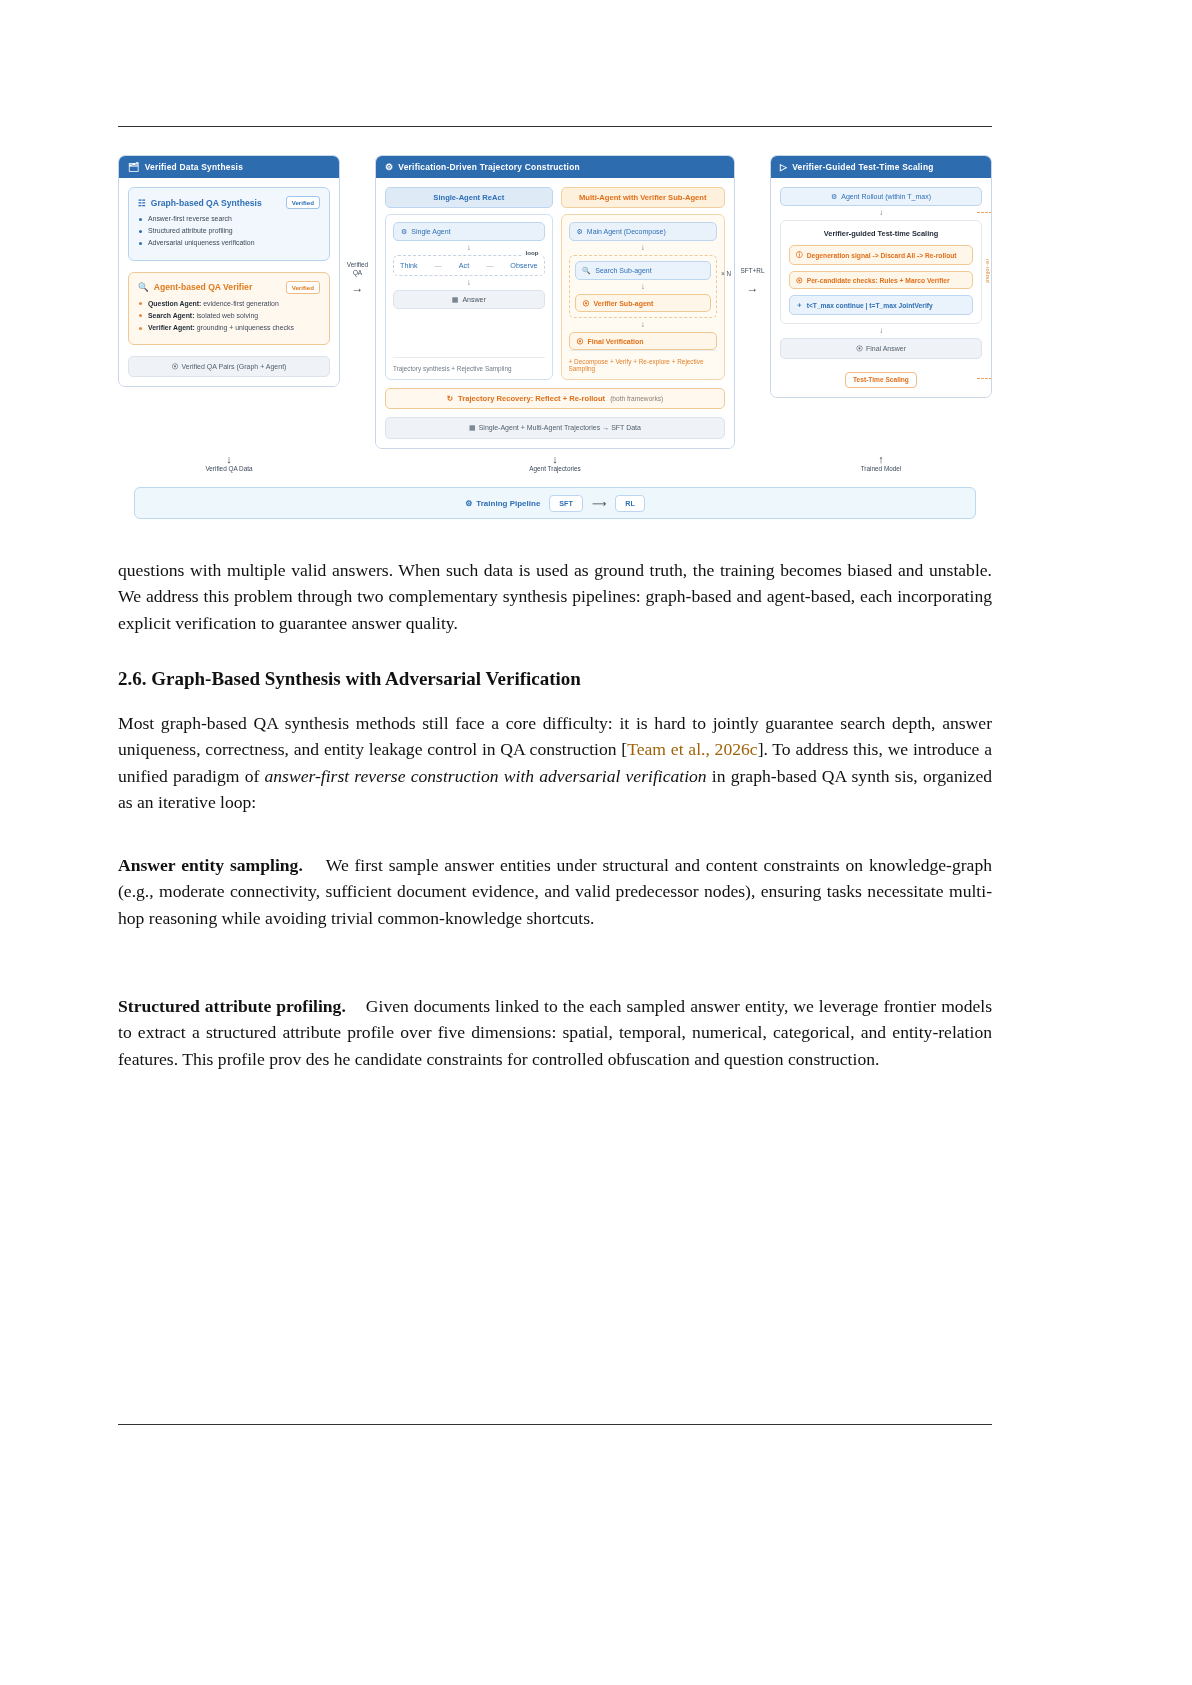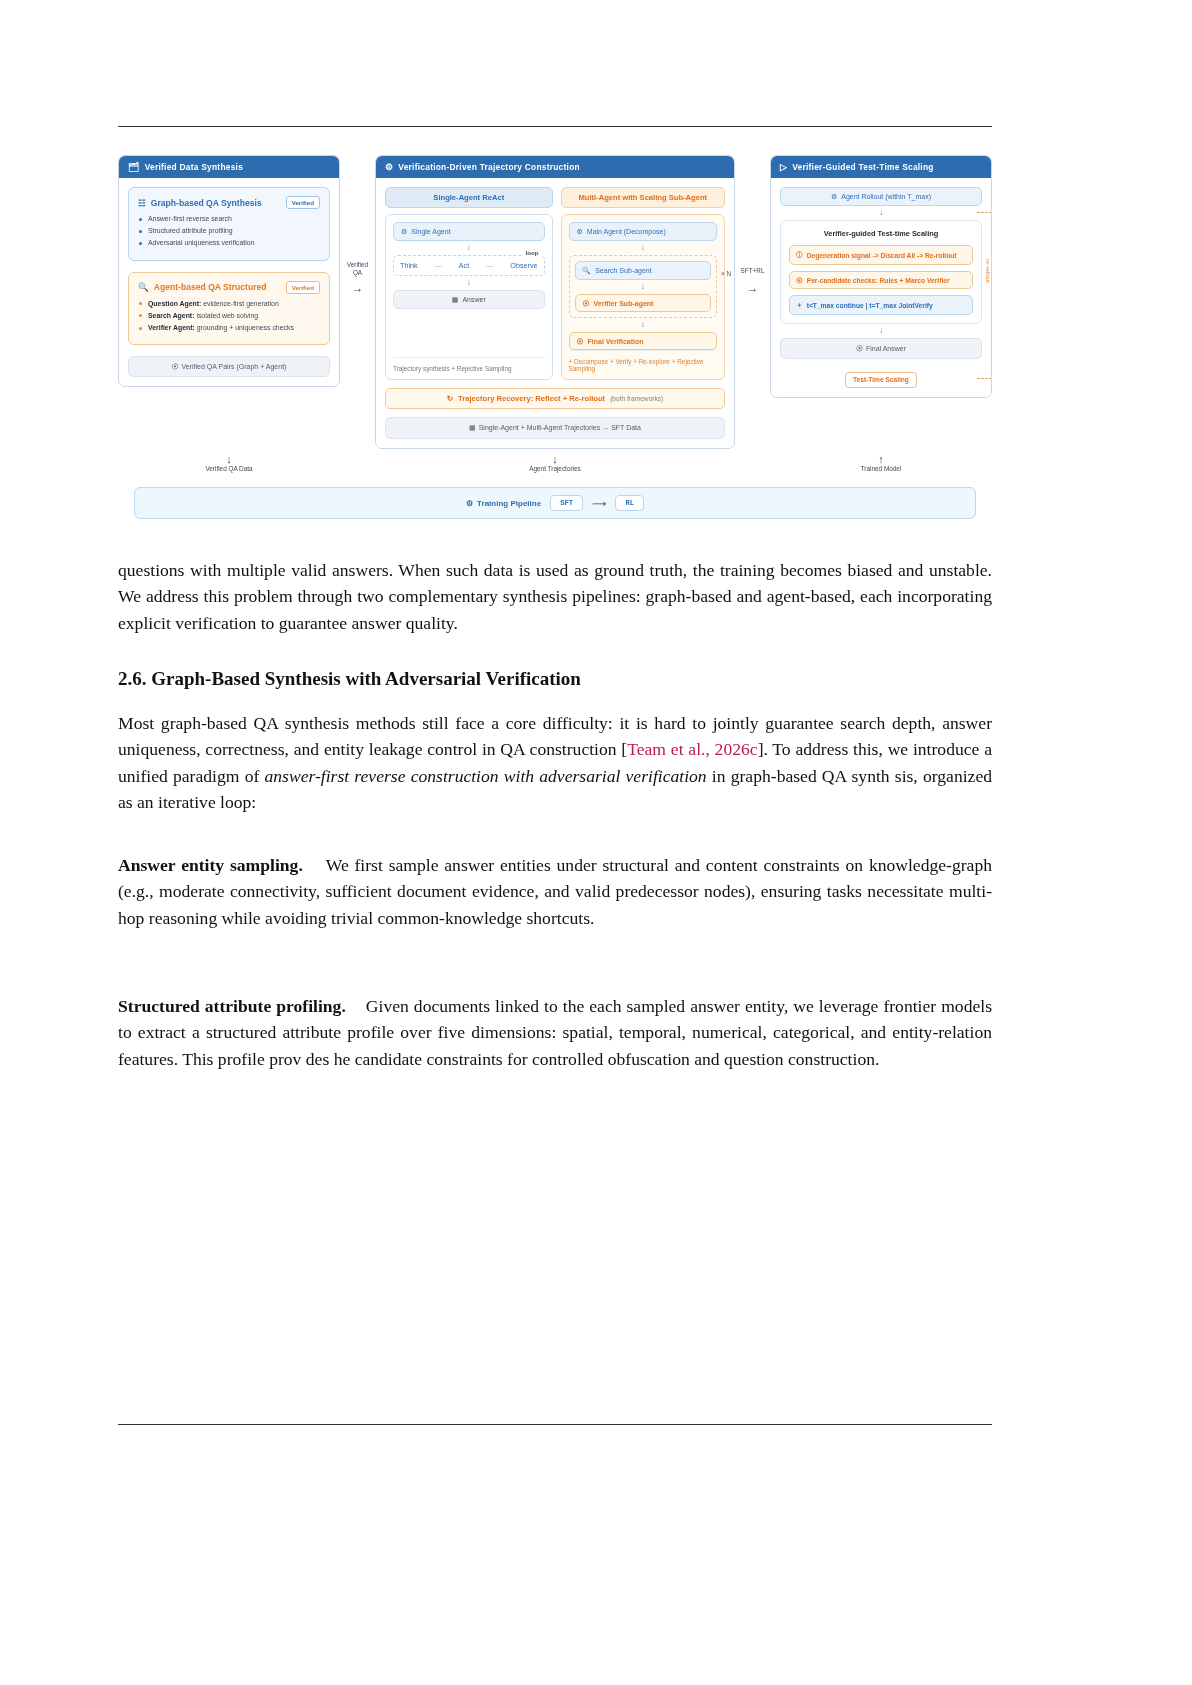--- a/index.html
+++ b/index.html
@@ -117,29 +117,29 @@
   .bottomrow{position:relative;height:34px;}
   .downcell{position:absolute;text-align:center;font-family:"Liberation Sans",sans-serif;
     font-size:6.4px;color:#3d4a58;}
   .downcell .ar{font-size:11px;line-height:12px;color:#3a4450;}
 
   .pipeline{border:1px solid #bcd9ee;background:#eef7fc;border-radius:6px;height:30px;
     display:flex;align-items:center;justify-content:center;gap:9px;}
   .pipeline .lbl{font-family:"Liberation Sans",sans-serif;font-weight:bold;font-size:8px;color:#2f6fb5;
     display:flex;align-items:center;gap:4px;}
   .pipeline .st{border:1px solid #bcd6ef;background:#fff;border-radius:4px;
-    font-family:Liberation Mono, monospace;font-weight:bold;font-size:7.2px;color:#2f6fb5;padding:3px 9px;}
+    font-family:Liberation Sans, sans-serif;font-weight:bold;font-size:7.2px;color:#2f6fb5;padding:3px 9px;}
   .pipeline .ar{color:#3a4450;font-size:10px;}
 
   
   .caption{position:absolute;left:118px;top:490px;width:874px;font-size:17.5px;line-height:1.35;}
   .body{position:absolute;left:118px;width:874px;font-size:17.6px;line-height:1.5;text-align:justify;}
   .sec{position:absolute;left:118px;width:874px;font-weight:bold;font-size:19px;}
   .p-lead{font-weight:bold;}
-  .lnk{color:#be185d;}
+  .lnk{color:#a16207;}
   em{font-style:italic;}
 </style>
 </head>
 <body>
 
 <div class="page">
 
   <div class="rule top"></div>
   <div class="rule bottom"></div>
 
@@ -163,21 +163,21 @@
               <ul class="bullets blue">
                 <li>Answer-first reverse search</li>
                 <li>Structured attribute profiling</li>
                 <li>Adversarial uniqueness verification</li>
               </ul>
             </div>
 
             <div class="card orange">
               <div class="card-title orange">
                 <span>🔍</span>
-                <span>Agent-based QA Structured</span>
+                <span>Agent-based QA Verifier</span>
                 <span class="badge orange">Verified</span>
               </div>
               <ul class="bullets orange">
                 <li><b>Question Agent:</b><span> evidence-first generation</span></li>
                 <li><b>Search Agent:</b><span> isolated web solving</span></li>
                 <li><b>Verifier Agent:</b><span> grounding + uniqueness checks</span></li>
               </ul>
             </div>
 
             <div class="outbox">
@@ -223,21 +223,21 @@
                   <div class="arrow-d">↓</div>
                   <div class="node plain">
                     <span>▦</span>
                     <span>Answer</span>
                   </div>
                   <div class="footnote grey">Trajectory synthesis + Rejective Sampling</div>
                 </div>
               </div>
 
               <div class="subcol">
-                <div class="subhead orange">Multi-Agent with Scaling Sub-Agent</div>
+                <div class="subhead orange">Multi-Agent with Verifier Sub-Agent</div>
                 <div class="subbody orange">
                   <div class="node blue">
                     <span>⚙</span>
                     <span>Main Agent (Decompose)</span>
                   </div>
                   <div class="arrow-d">↓</div>
                   <div class="dashwrap">
                     <span class="xn">× N</span>
                     <div class="node blueline">
                       <span>🔍</span>

